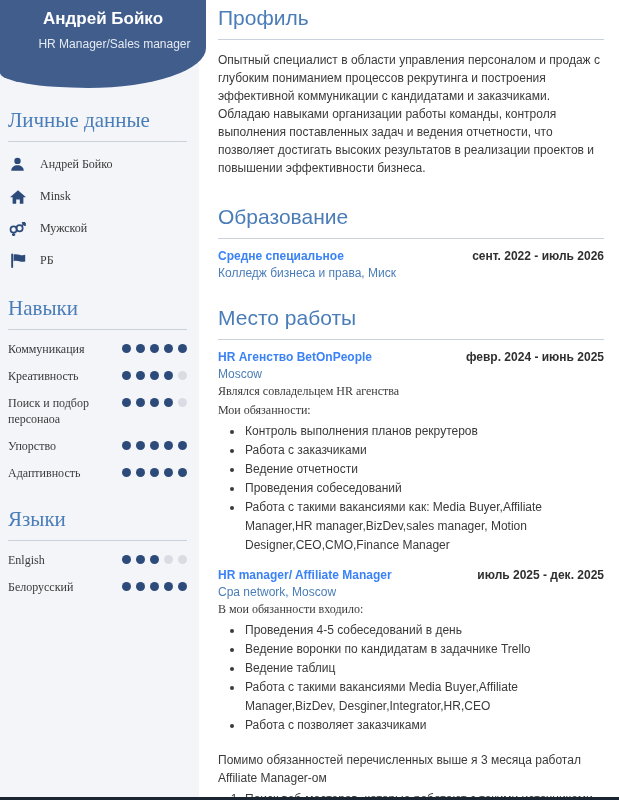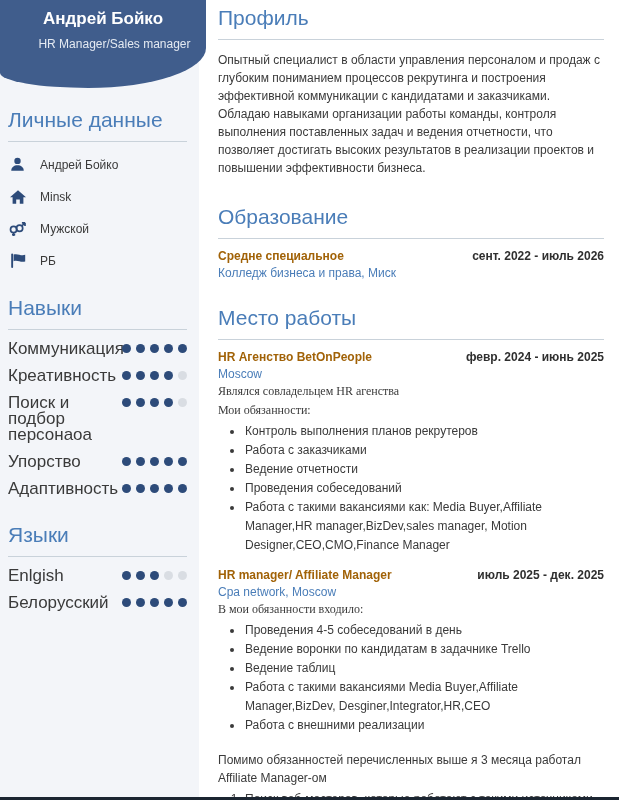--- a/index.html
+++ b/index.html
@@ -16,33 +16,34 @@
   html,body{margin:0;padding:0;}
   body{
     width:619px;height:800px;position:relative;overflow:hidden;
     background:#ffffff;color:var(--text);
     font-family:"Liberation Sans", sans-serif;
   }
   
   .sidebar{
     position:absolute;left:0;top:0;width:199px;bottom:3px;
     background:var(--sidebar-bg);
+    font-family:Liberation Serif, serif;
   }
   .sidebar-inner{padding:108px 12px 0 8px;}
   .side-heading, .sec-heading{
     font-size:21px;line-height:24px;font-weight:400;color:var(--accent);margin:0;
   }
   .rule{border:0;border-top:1px solid var(--rule);margin:9px 0 0 0;}
   .p-item{display:flex;align-items:center;gap:13px;margin-top:13px;height:19px;}
   .p-item .icon{width:19px;height:19px;flex:0 0 19px;display:flex;align-items:center;justify-content:center;}
   .p-item .icon svg{display:block;}
   .p-label{font-size:12px;color:var(--text);}
   .section{margin-top:26px;}
   .skill-row{display:flex;justify-content:space-between;align-items:flex-start;margin-top:11px;}
-  .skill-label{font-size:17px;line-height:16px;max-width:112px;color:var(--text);}
+  .skill-label{font-size:12px;line-height:16px;max-width:112px;color:var(--text);}
   .dots{display:flex;gap:5px;padding-top:3px;}
   .dot{width:9px;height:9px;border-radius:50%;background:var(--dot-empty);}
   .dot.filled{background:var(--dot-filled);}
   
   .header-curve{
     position:absolute;left:0;top:0;width:206px;height:88px;
     background:var(--header-bg);color:#ffffff;text-align:center;z-index:3;
     border-bottom-left-radius:45% 16px;border-bottom-right-radius:60% 42px;
   }
   .header-name{font-size:17px;font-weight:bold;margin-top:9px;}
@@ -50,21 +51,21 @@
   
   .main{position:absolute;left:218px;right:15px;top:0;padding-top:6px;}
   .main section.profile{margin-top:0;}
   .main .sec-rule{border:0;border-top:1px solid var(--rule);margin:9px 0 0 0;}
   .body-text{font-size:12px;line-height:18px;color:var(--text);margin:11px 0 0 0;}
   .edu-section{margin-top:28px;}
   .work-section{margin-top:26px;}
   .entry{margin-top:10px;}
   .entry + .entry{margin-top:13px;}
   .entry-head{display:flex;justify-content:space-between;align-items:baseline;}
-  .entry-title{font-size:12px;font-weight:bold;color:#a16207;}
+  .entry-title{font-size:12px;font-weight:bold;color:#3b82f6;}
   .entry-dates{font-size:12px;font-weight:bold;color:#2f2f2f;white-space:nowrap;}
   .entry-loc{font-size:12px;color:var(--accent);margin-top:3px;}
   .entry-line{font-size:12px;line-height:17px;margin-top:2px;color:var(--text);font-family:Liberation Serif, serif;}
   ul.blist, ol.nlist{margin:3px 0 0 0;padding-left:26px;}
   ul.blist li, ol.nlist li{font-size:12px;line-height:19px;color:var(--text);padding-left:1px;}
   .extra-par{font-size:12px;line-height:18px;color:var(--text);margin:16px 0 0 0;}
   
   .bottom-bar{position:absolute;left:0;right:0;bottom:0;height:3px;background:var(--bottom-bar);}
 </style>
 </head>
@@ -251,21 +252,21 @@
           <span class="entry-title">HR manager/ Affiliate Manager</span>
           <span class="entry-dates">июль 2025 - дек. 2025</span>
         </div>
         <div class="entry-loc">Cpa network, Moscow</div>
         <div class="entry-line">В мои обязанности входило:</div>
         <ul class="blist">
           <li>Проведения 4-5 собеседований в день</li>
           <li>Ведение воронки по кандидатам в задачнике Trello</li>
           <li>Ведение таблиц</li>
           <li>Работа с такими вакансиями Media Buyer,Affiliate Manager,BizDev, Desginer,Integrator,HR,CEO</li>
-          <li>Работа с внешними реализации</li>
+          <li>Работа с позволяет заказчиками</li>
         </ul>
         <p class="extra-par">Помимо обязанностей перечисленных выше я 3 месяца работал Affiliate Manager-ом</p>
         <ol class="nlist">
           <li>Поиск веб-мастеров, которые работают с такими источниками трафика как: FB,seo,aso,ppc,uac,in-app, гео- WW.</li>
 
         </ol>
       </div>
 
     </section>
   </main>

